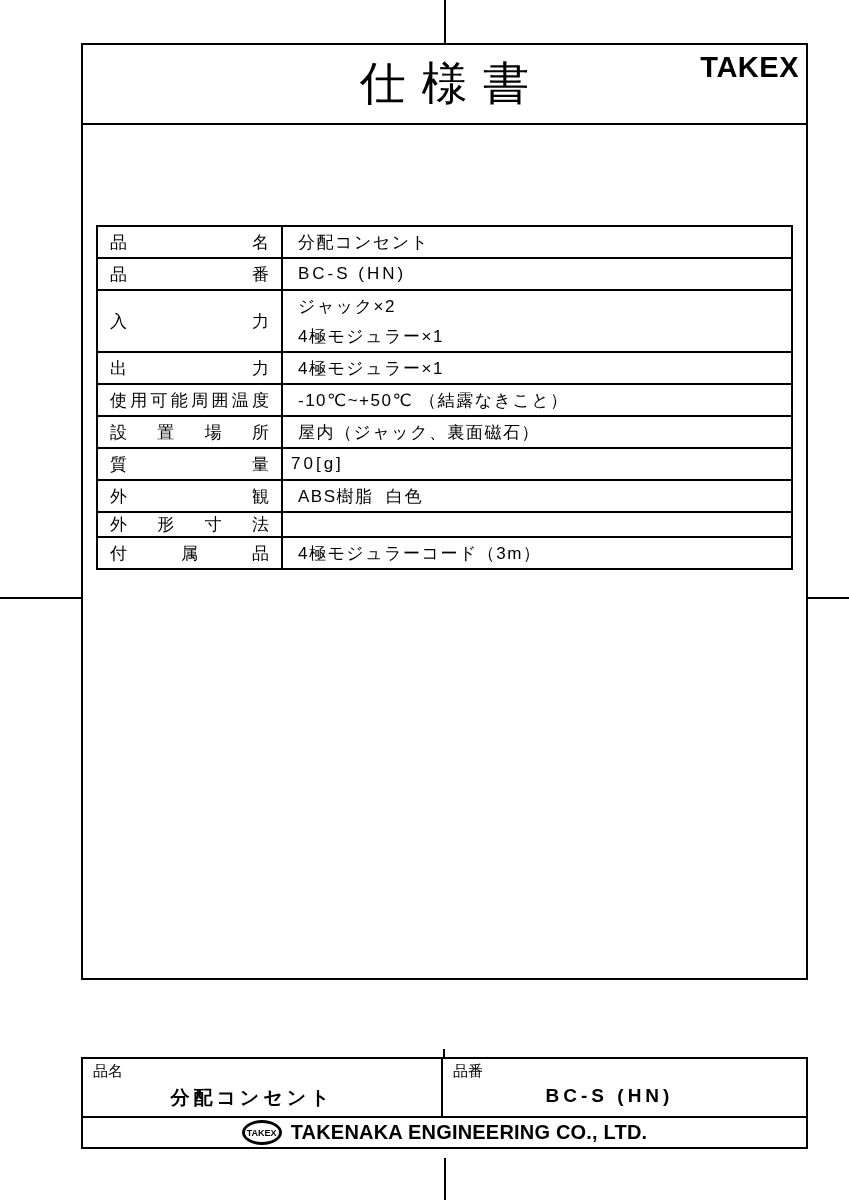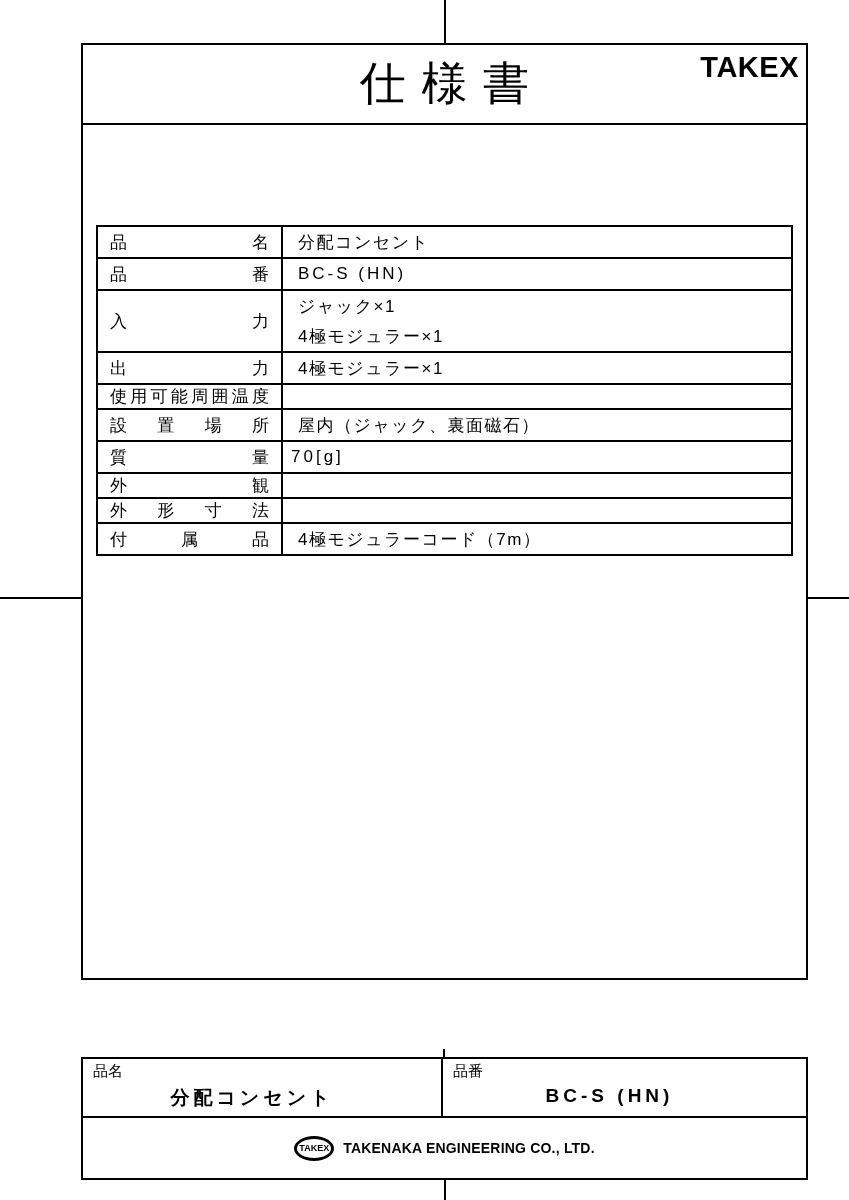--- a/index.html
+++ b/index.html
@@ -35,42 +35,42 @@
     display:flex;align-items:center;justify-content:space-between;
     padding:0 12px;font-size:17px;font-weight:500;
   }
   .spec-value{
     flex:1;display:flex;flex-direction:column;justify-content:center;
     padding-left:15px;font-size:17px;letter-spacing:1.5px;
   }
   .vline{height:30px;display:flex;align-items:center;white-space:pre;}
   
   .bottom-table{
-    position:absolute;left:81px;top:1057px;width:727px;height:123px;
+    position:absolute;left:81px;top:1057px;width:727px;height:92px;
     border:2px solid #000;box-sizing:border-box;background:#fff;
     display:flex;flex-direction:column;
   }
   .bt-row{display:flex;height:57px;border-bottom:2px solid #000;}
   .bt-cell{position:relative;box-sizing:border-box;}
   .bt-cell-name{width:360px;border-right:2px solid #000;}
   .bt-cell-num{flex:1;}
   .bt-label{position:absolute;top:3px;left:10px;font-size:15px;font-weight:500;}
   .bt-value{
     position:absolute;left:0;right:0;top:26px;text-align:center;
     font-size:19px;font-weight:bold;letter-spacing:4px;white-space:pre;
   }
   .bt-footer{
     flex:1;display:flex;align-items:center;justify-content:center;gap:9px;
   }
   .logo-oval{
     width:40px;height:25px;border:3px solid #000;border-radius:50%;
     box-sizing:border-box;display:flex;align-items:center;justify-content:center;
     font-size:9px;font-weight:bold;letter-spacing:0;flex:0 0 auto;
   }
-  .company{font-size:14px;font-weight:bold;letter-spacing:0.2px;text-align:center;}
+  .company{font-size:20px;font-weight:bold;letter-spacing:0.2px;text-align:center;}
 </style>
 </head>
 <body>
 
 <div class="canvas">
 
   <div class="mark" style="left:444px;top:0;width:2px;height:43px;"></div>
   <div class="mark" style="left:0;top:597px;width:81px;height:2px;"></div>
   <div class="mark" style="left:808px;top:597px;width:41px;height:2px;"></div>
   <div class="mark" style="left:444px;top:1158px;width:2px;height:42px;"></div>
@@ -104,21 +104,21 @@
         <div class="vline">BC-S (HN)</div>
       </div>
     </div>
 
     <div class="spec-row">
       <div class="spec-label">
           <span>入</span>
           <span>力</span>
         </div>
       <div class="spec-value">
-        <div class="vline">ジャック×1</div>
+        <div class="vline">ジャック×2</div>
         <div class="vline">4極モジュラー×1</div>
       </div>
     </div>
 
     <div class="spec-row">
       <div class="spec-label">
           <span>出</span>
           <span>力</span>
         </div>
       <div class="spec-value">
@@ -130,20 +130,23 @@
       <div class="spec-label">
           <span>使</span>
           <span>用</span>
           <span>可</span>
           <span>能</span>
           <span>周</span>
           <span>囲</span>
           <span>温</span>
           <span>度</span>
         </div>
+      <div class="spec-value">
+        <div class="vline">-10℃~+50℃ （結露なきこと）</div>
+      </div>
     </div>
 
     <div class="spec-row">
       <div class="spec-label">
           <span>設</span>
           <span>置</span>
           <span>場</span>
           <span>所</span>
         </div>
       <div class="spec-value">
@@ -159,39 +162,42 @@
       <div class="spec-value" style="letter-spacing:3px;padding-left:8px;">
         <div class="vline">70[g]</div>
       </div>
     </div>
 
     <div class="spec-row">
       <div class="spec-label">
           <span>外</span>
           <span>観</span>
         </div>
+      <div class="spec-value">
+        <div class="vline">ABS樹脂  白色</div>
+      </div>
     </div>
 
     <div class="spec-row">
       <div class="spec-label">
           <span>外</span>
           <span>形</span>
           <span>寸</span>
           <span>法</span>
         </div>
     </div>
 
     <div class="spec-row">
       <div class="spec-label">
           <span>付</span>
           <span>属</span>
           <span>品</span>
         </div>
       <div class="spec-value">
-        <div class="vline">4極モジュラーコード（7m）</div>
+        <div class="vline">4極モジュラーコード（3m）</div>
       </div>
     </div>
 
   </div>
 
   <div class="bottom-table">
     <div class="bt-row">
       <div class="bt-cell bt-cell-name">
         <div class="bt-label">品名</div>
         <div class="bt-value" style="right:20px;">分配コンセント</div>

